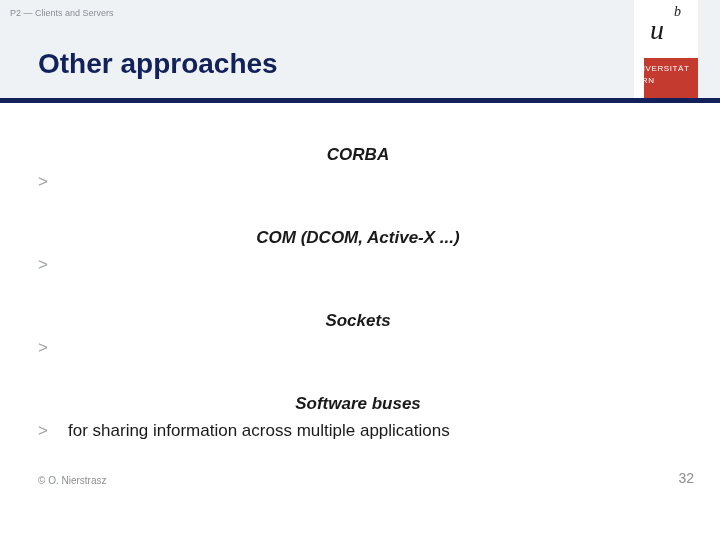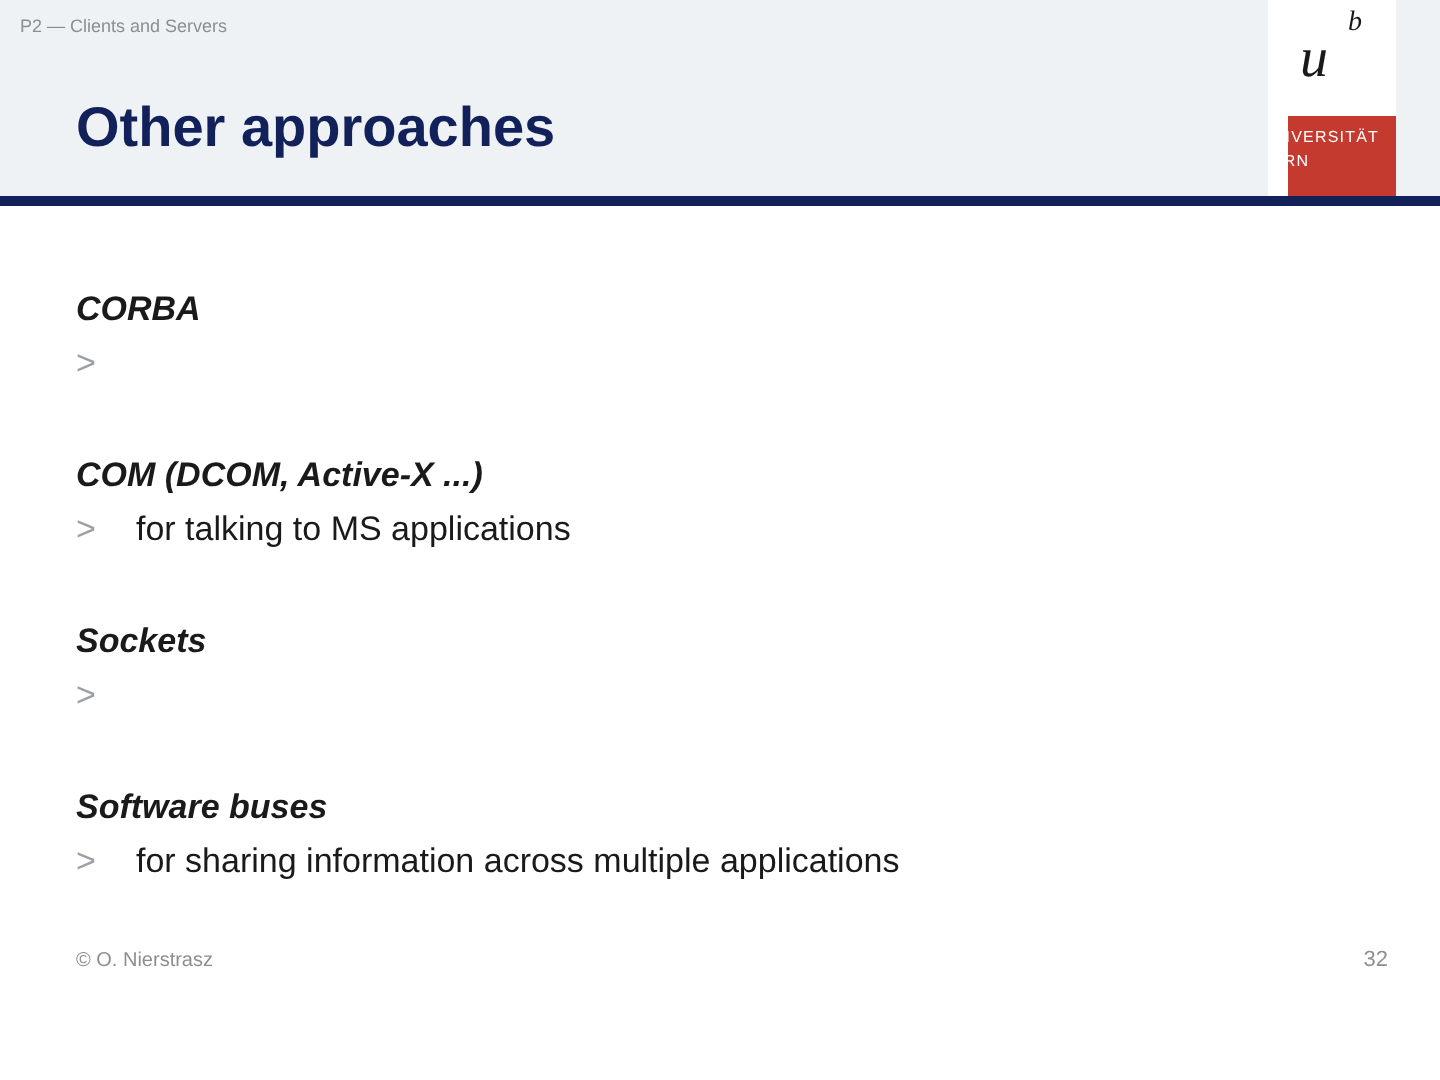--- a/index.html
+++ b/index.html
@@ -10,25 +10,25 @@
   .title { position: absolute; top: 48px; left: 38px; font-size: 28px; font-weight: bold; color: #12215a; }
   .rule { position: absolute; top: 98px; left: 0; width: 720px; height: 5px; background: #12215a; }
   .logo-box { position: absolute; top: 0; right: 22px; width: 64px; height: 98px; background: #fff; }
   .logo-u { position: absolute; top: 14px; left: 16px; font-family: Georgia, 'Times New Roman', serif; font-style: italic; font-size: 28px; color: #1a1a1a; }
   .logo-b { position: absolute; top: 4px; left: 40px; font-family: Georgia, 'Times New Roman', serif; font-style: italic; font-size: 14px; color: #1a1a1a; }
   .logo-red { position: absolute; top: 58px; right: 0; width: 54px; height: 40px; background: #c53a2f; overflow: hidden; }
   .logo-uni { position: absolute; top: 6px; left: -14px; font-size: 8px; letter-spacing: 0.6px; color: #fff; white-space: nowrap; }
   .logo-bern { position: absolute; top: 18px; left: -14px; font-size: 8px; letter-spacing: 0.6px; color: #fff; white-space: nowrap; }
   .content { position: absolute; top: 145px; left: 38px; width: 640px; color: #1a1a1a; }
   .section { margin-bottom: 34px; }
-  .sec-head { font-size: 17px; font-weight: bold; font-style: italic; margin-bottom: 6px; }
+  .sec-head { font-size: 17px; font-weight: bold; font-style: italic; margin-bottom: 6px; text-align: center; }
   .bullet-row { display: flex; font-size: 17px; line-height: 1.35; }
   .gt { color: #9aa0a6; width: 30px; flex: 0 0 30px; }
   .footer-left { position: absolute; bottom: 16px; left: 38px; font-size: 10px; color: #8a8f94; }
-  .footer-right { position: absolute; bottom: 16px; right: 26px; font-size: 11px; color: #8a8f94; }
+  .footer-right { position: absolute; bottom: 16px; right: 26px; font-size: 14px; color: #8a8f94; }
 </style>
 </head>
 <body>
 
 <div class="slide">
 
   <div class="header-band"></div>
 
   <div class="breadcrumb">P2 — Clients and Servers</div>
 
@@ -51,21 +51,20 @@
       <div class="sec-head">CORBA</div>
       <div class="bullet-row">
         <span class="gt">&gt;</span>
       </div>
     </div>
 
     <div class="section">
       <div class="sec-head">COM (DCOM, Active-X ...)</div>
       <div class="bullet-row">
         <span class="gt">&gt;</span>
-        <span>for talking to MS applications</span>
       </div>
     </div>
 
     <div class="section">
       <div class="sec-head">Sockets</div>
       <div class="bullet-row">
         <span class="gt">&gt;</span>
       </div>
     </div>
 

